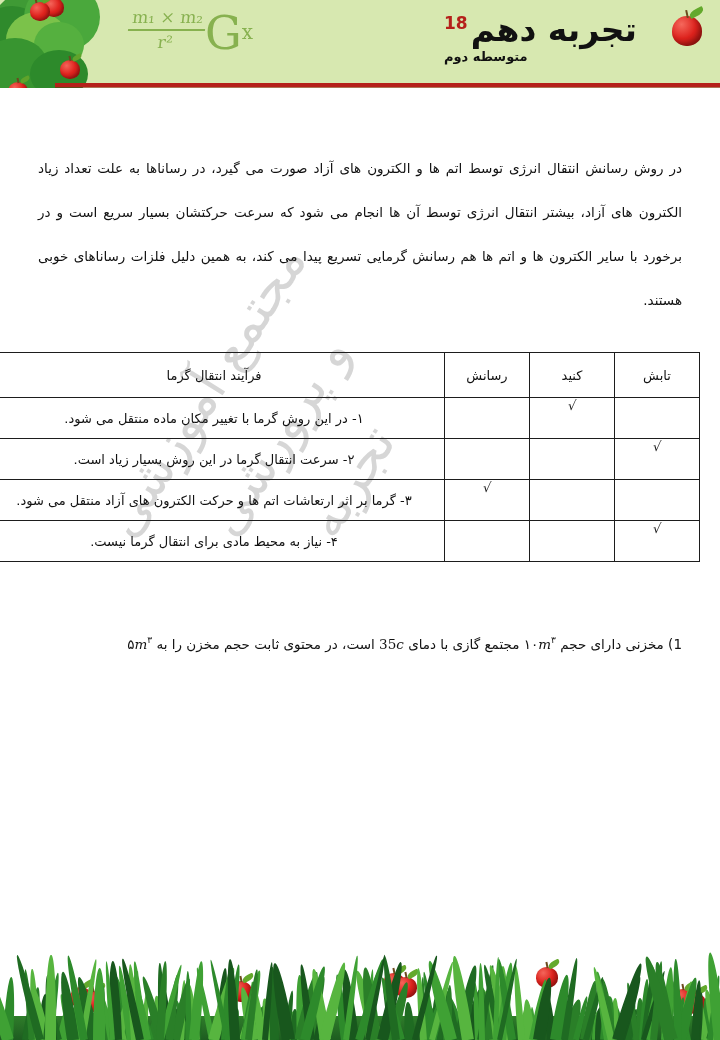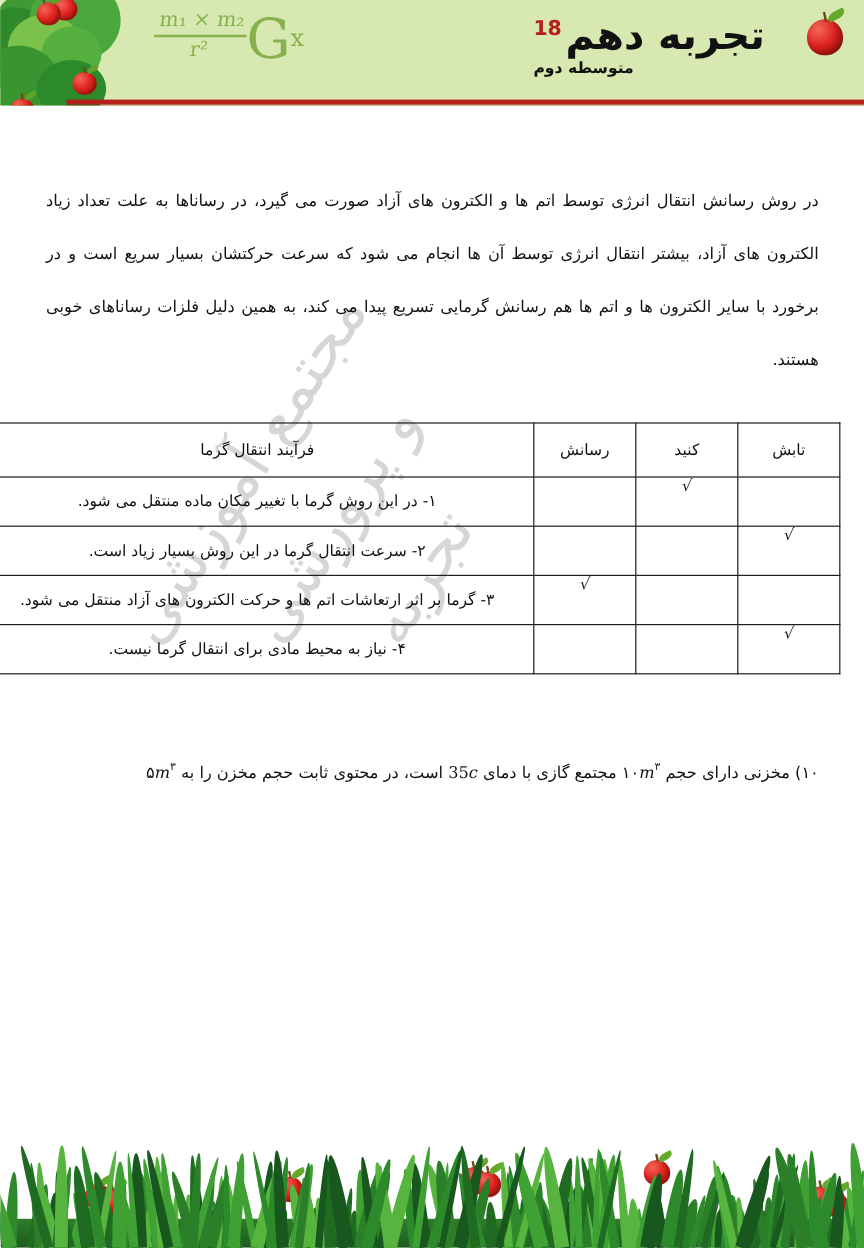--- a/index.html
+++ b/index.html
@@ -418,21 +418,21 @@
       <tr>
         <td class="mark-cell"><span class="tick">√</span></td>
         <td class="mark-cell"><span class="tick"></span></td>
         <td class="mark-cell"><span class="tick"></span></td>
         <td class="desc-cell">۴- نیاز به محیط مادی برای انتقال گرما نیست.</td>
       </tr>
     </tbody>
   </table>
 
   <div class="q-line" style="margin-top:56px; line-height:44px;">
-    <span>۱۰) مخزنی دارای حجم</span>
+    <span>1) مخزنی دارای حجم</span>
     <span class="math"><span class="num-fa">۱۰</span><span>m</span><span class="unit-sup">۳</span></span>
     <span>مجتمع گازی با دمای</span>
     <span class="math"><span class="num-fa">35</span><span>c</span></span>
     <span>است، در محتوی ثابت حجم مخزن را به</span>
     <span class="math"><span class="num-fa">۵</span><span>m</span><span class="unit-sup">۳</span></span>
   </div>
 
 
 </div>
 

